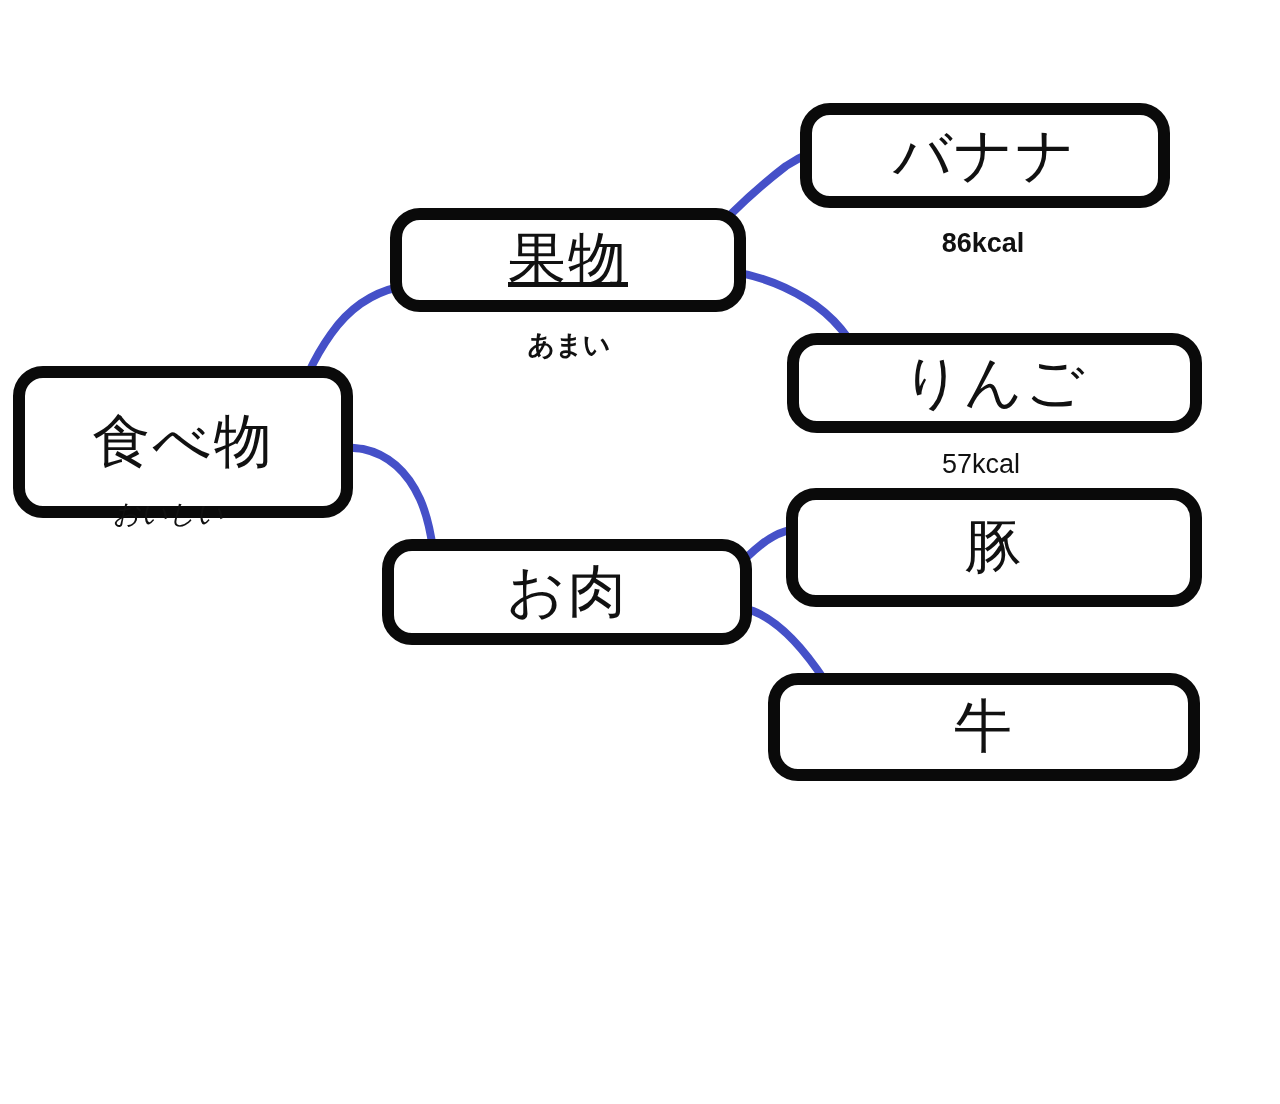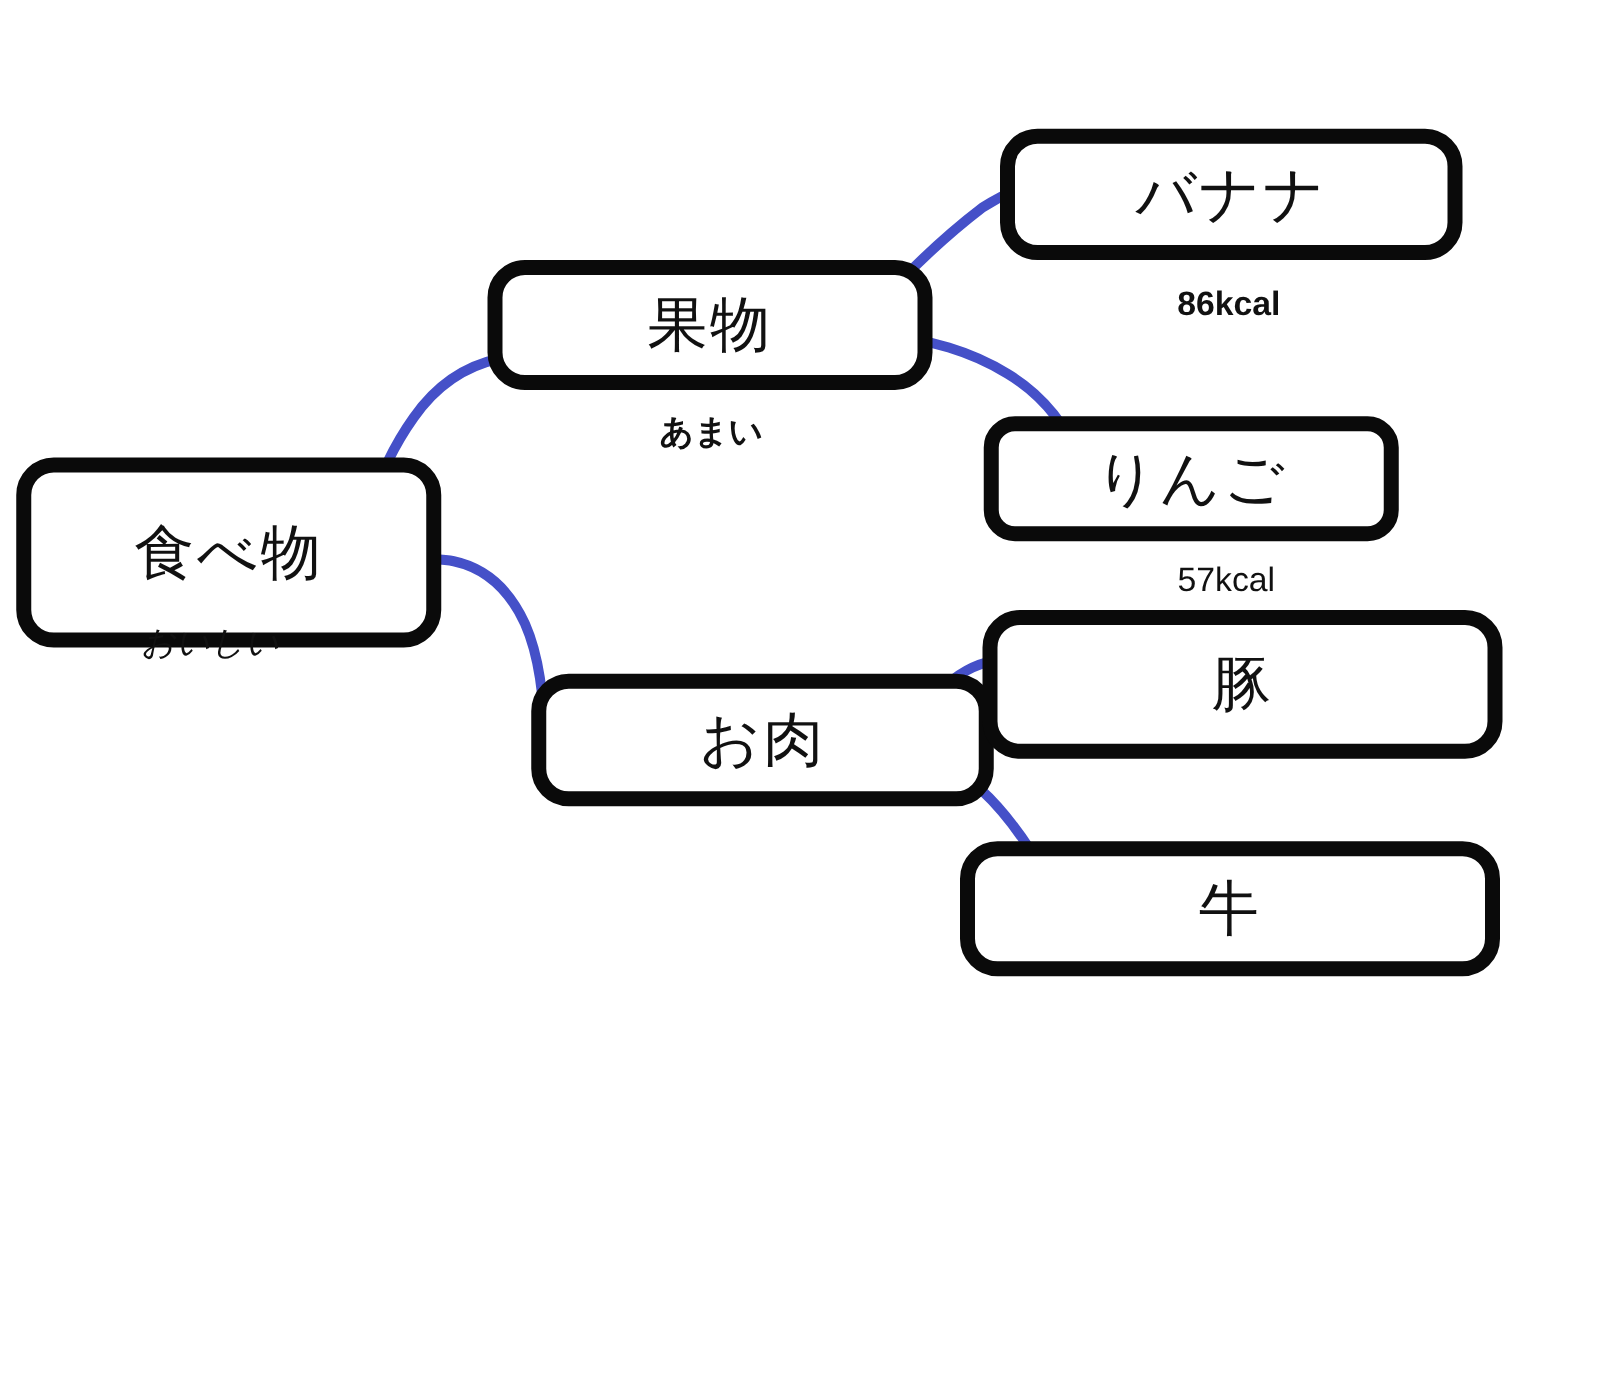--- a/index.html
+++ b/index.html
@@ -22,39 +22,39 @@
     position: absolute;
     border: 12px solid #0a0a0a;
     border-radius: 30px;
     background: #ffffff;
     display: flex;
     align-items: center;
     justify-content: center;
     box-sizing: border-box;
   }
   .node .label {
-    font-size: 48px;
+    font-size: 58px;
     letter-spacing: 2px;
     color: #111111;
     white-space: nowrap;
   }
   .sublabel {
     position: absolute;
     text-align: center;
     font-size: 27px;
     color: #111111;
     white-space: nowrap;
     transform: translateX(-50%);
   }
   
   .n-food   { left: 13px;  top: 366px; width: 340px; height: 152px; }
-  .n-fruit  { left: 390px; top: 208px; width: 356px; height: 104px; }
+  .n-fruit  { left: 390px; top: 208px; width: 356px; height: 104px; text-decoration: underline; }
   .n-banana { left: 800px; top: 103px; width: 370px; height: 105px; }
-  .n-apple  { left: 787px; top: 333px; width: 332px; height: 100px; border-radius: 25px; }
-  .n-meat   { left: 382px; top: 539px; width: 370px; height: 106px; margin-left: 43px; }
+  .n-apple  { left: 787px; top: 333px; width: 415px; height: 100px; }
+  .n-meat   { left: 382px; top: 539px; width: 370px; height: 106px; }
   .n-pork   { left: 786px; top: 488px; width: 416px; height: 119px; }
   .n-beef   { left: 768px; top: 673px; width: 432px; height: 108px; }
   .s-food   { left: 168px; top: 496px; font-style: italic; }
   .s-fruit  { left: 569px; top: 327px; font-weight: bold; }
   .s-banana { left: 983px; top: 228px; font-weight: bold; }
   .s-apple  { left: 981px; top: 438px; margin-top: 11px; }
   .s-meat   { left: 568px; top: 671px; }
 </style>
 </head>
 <body>

